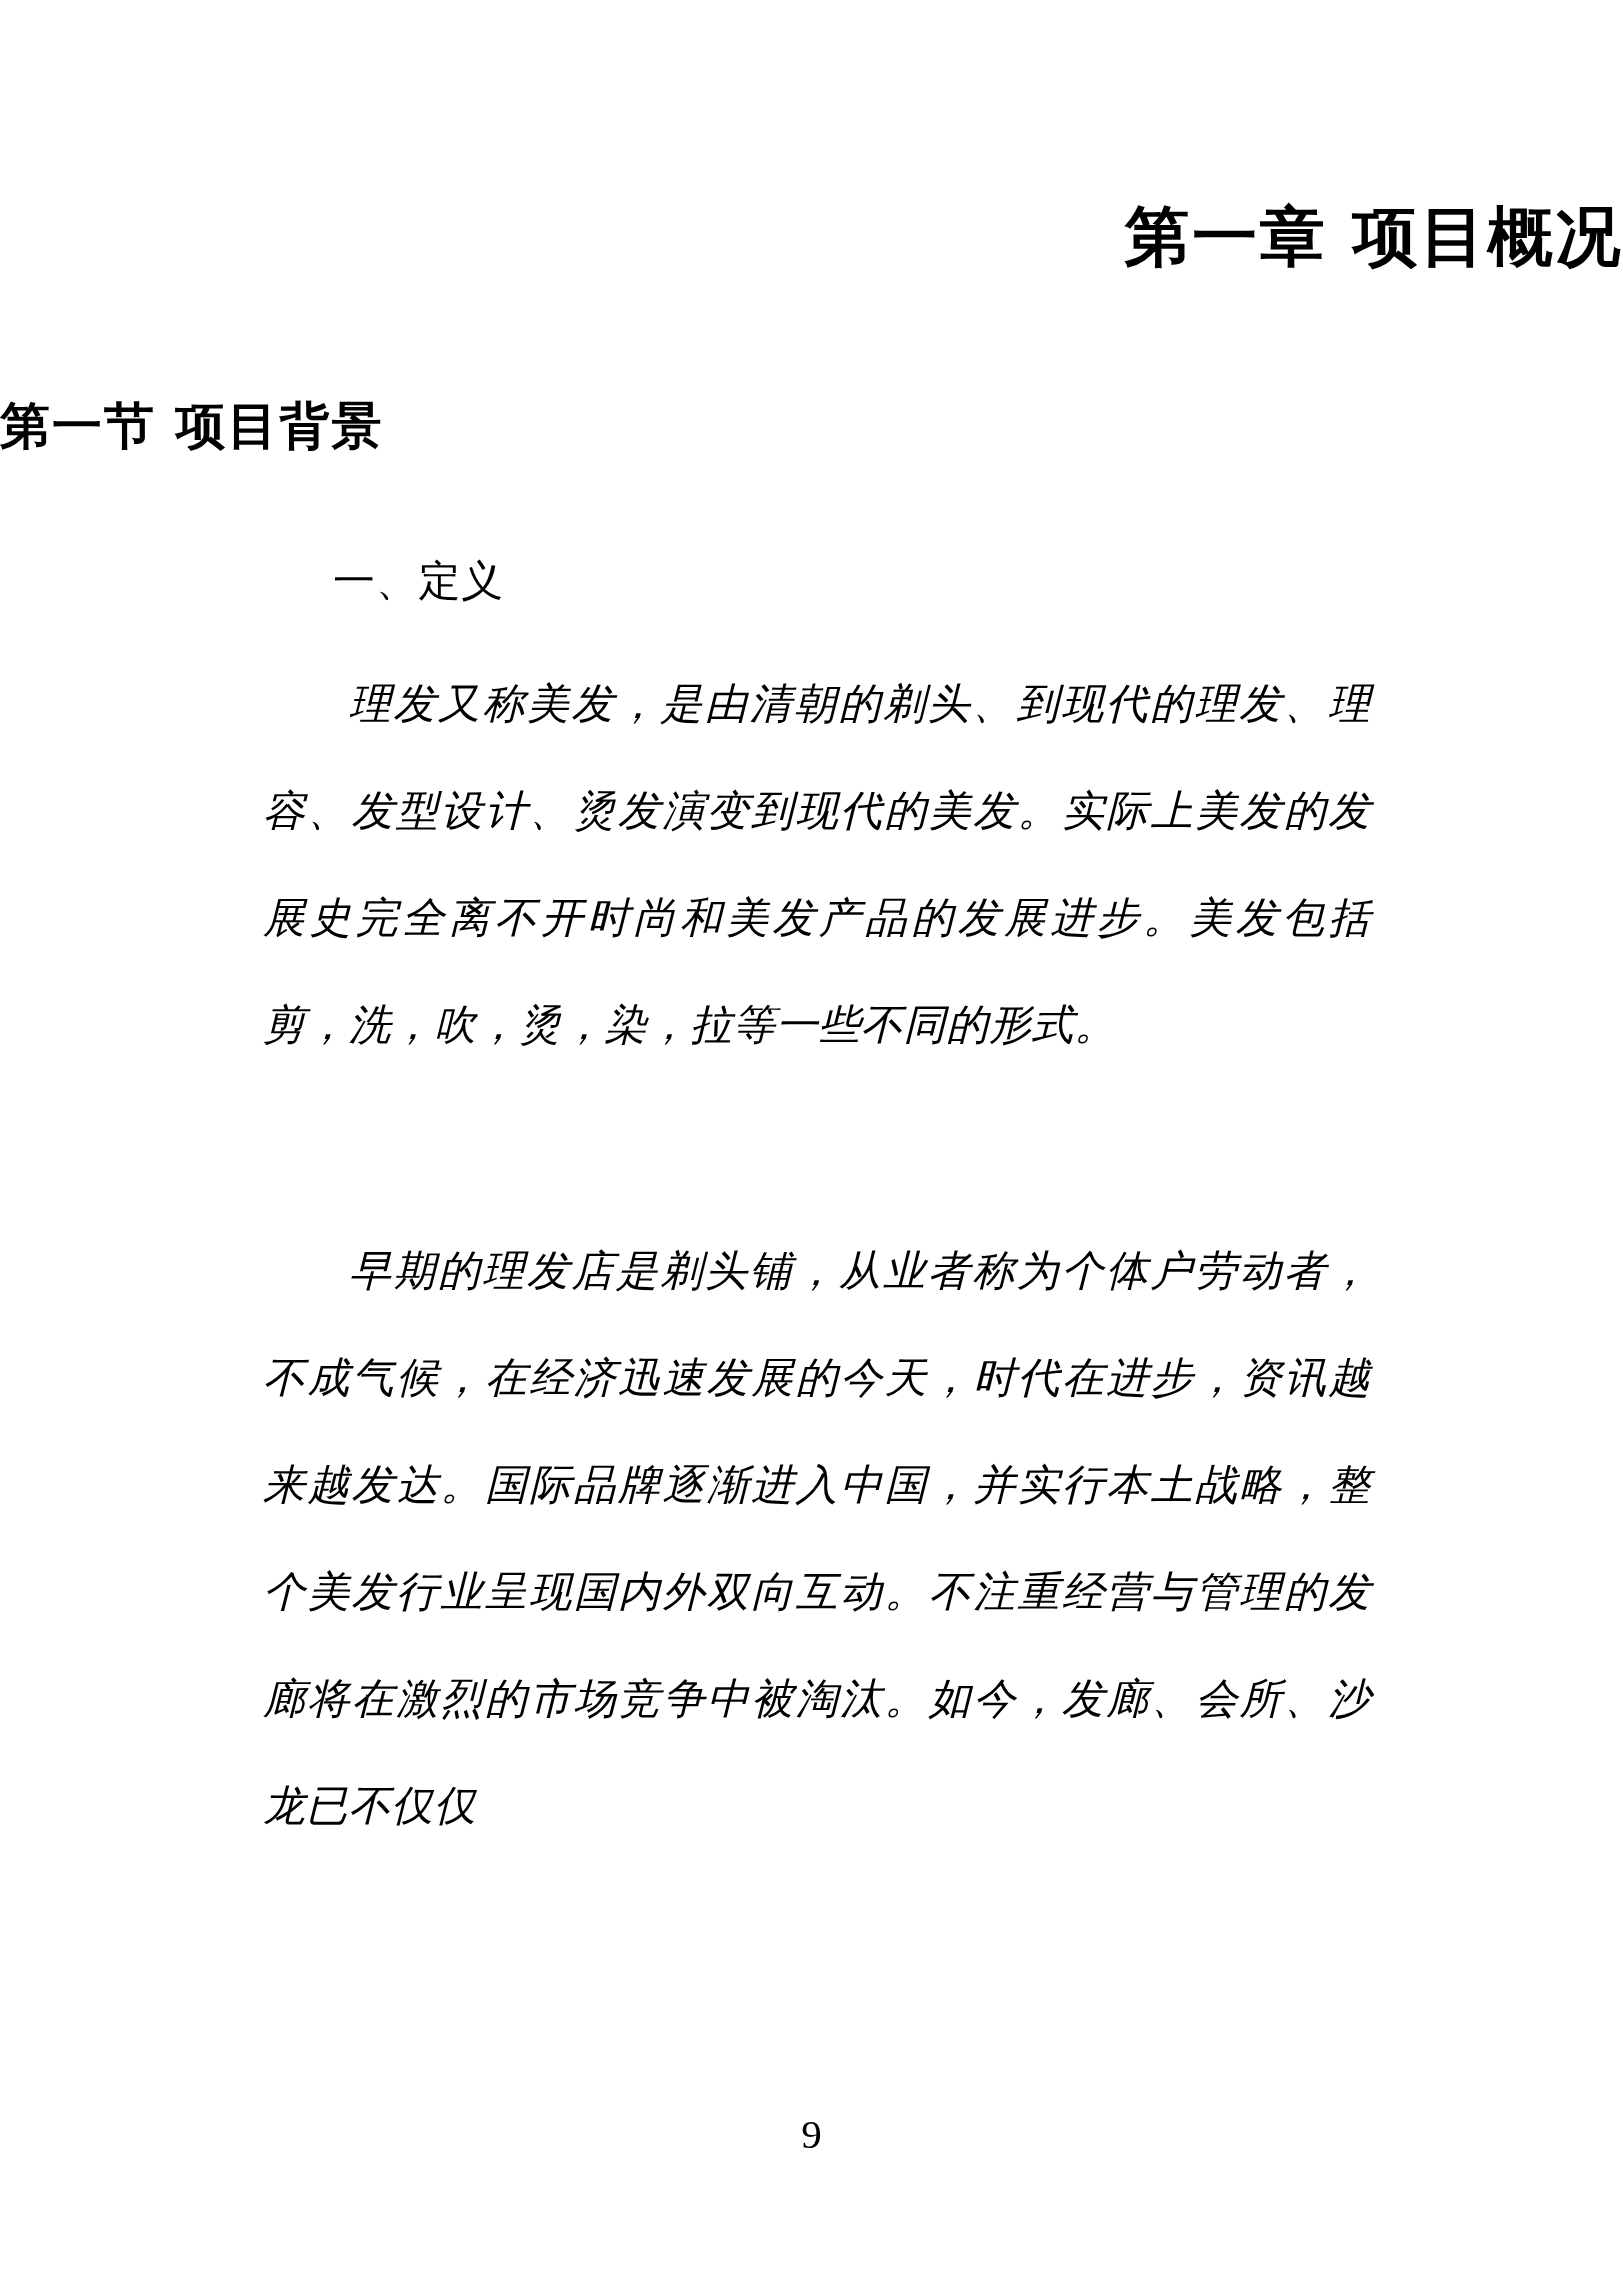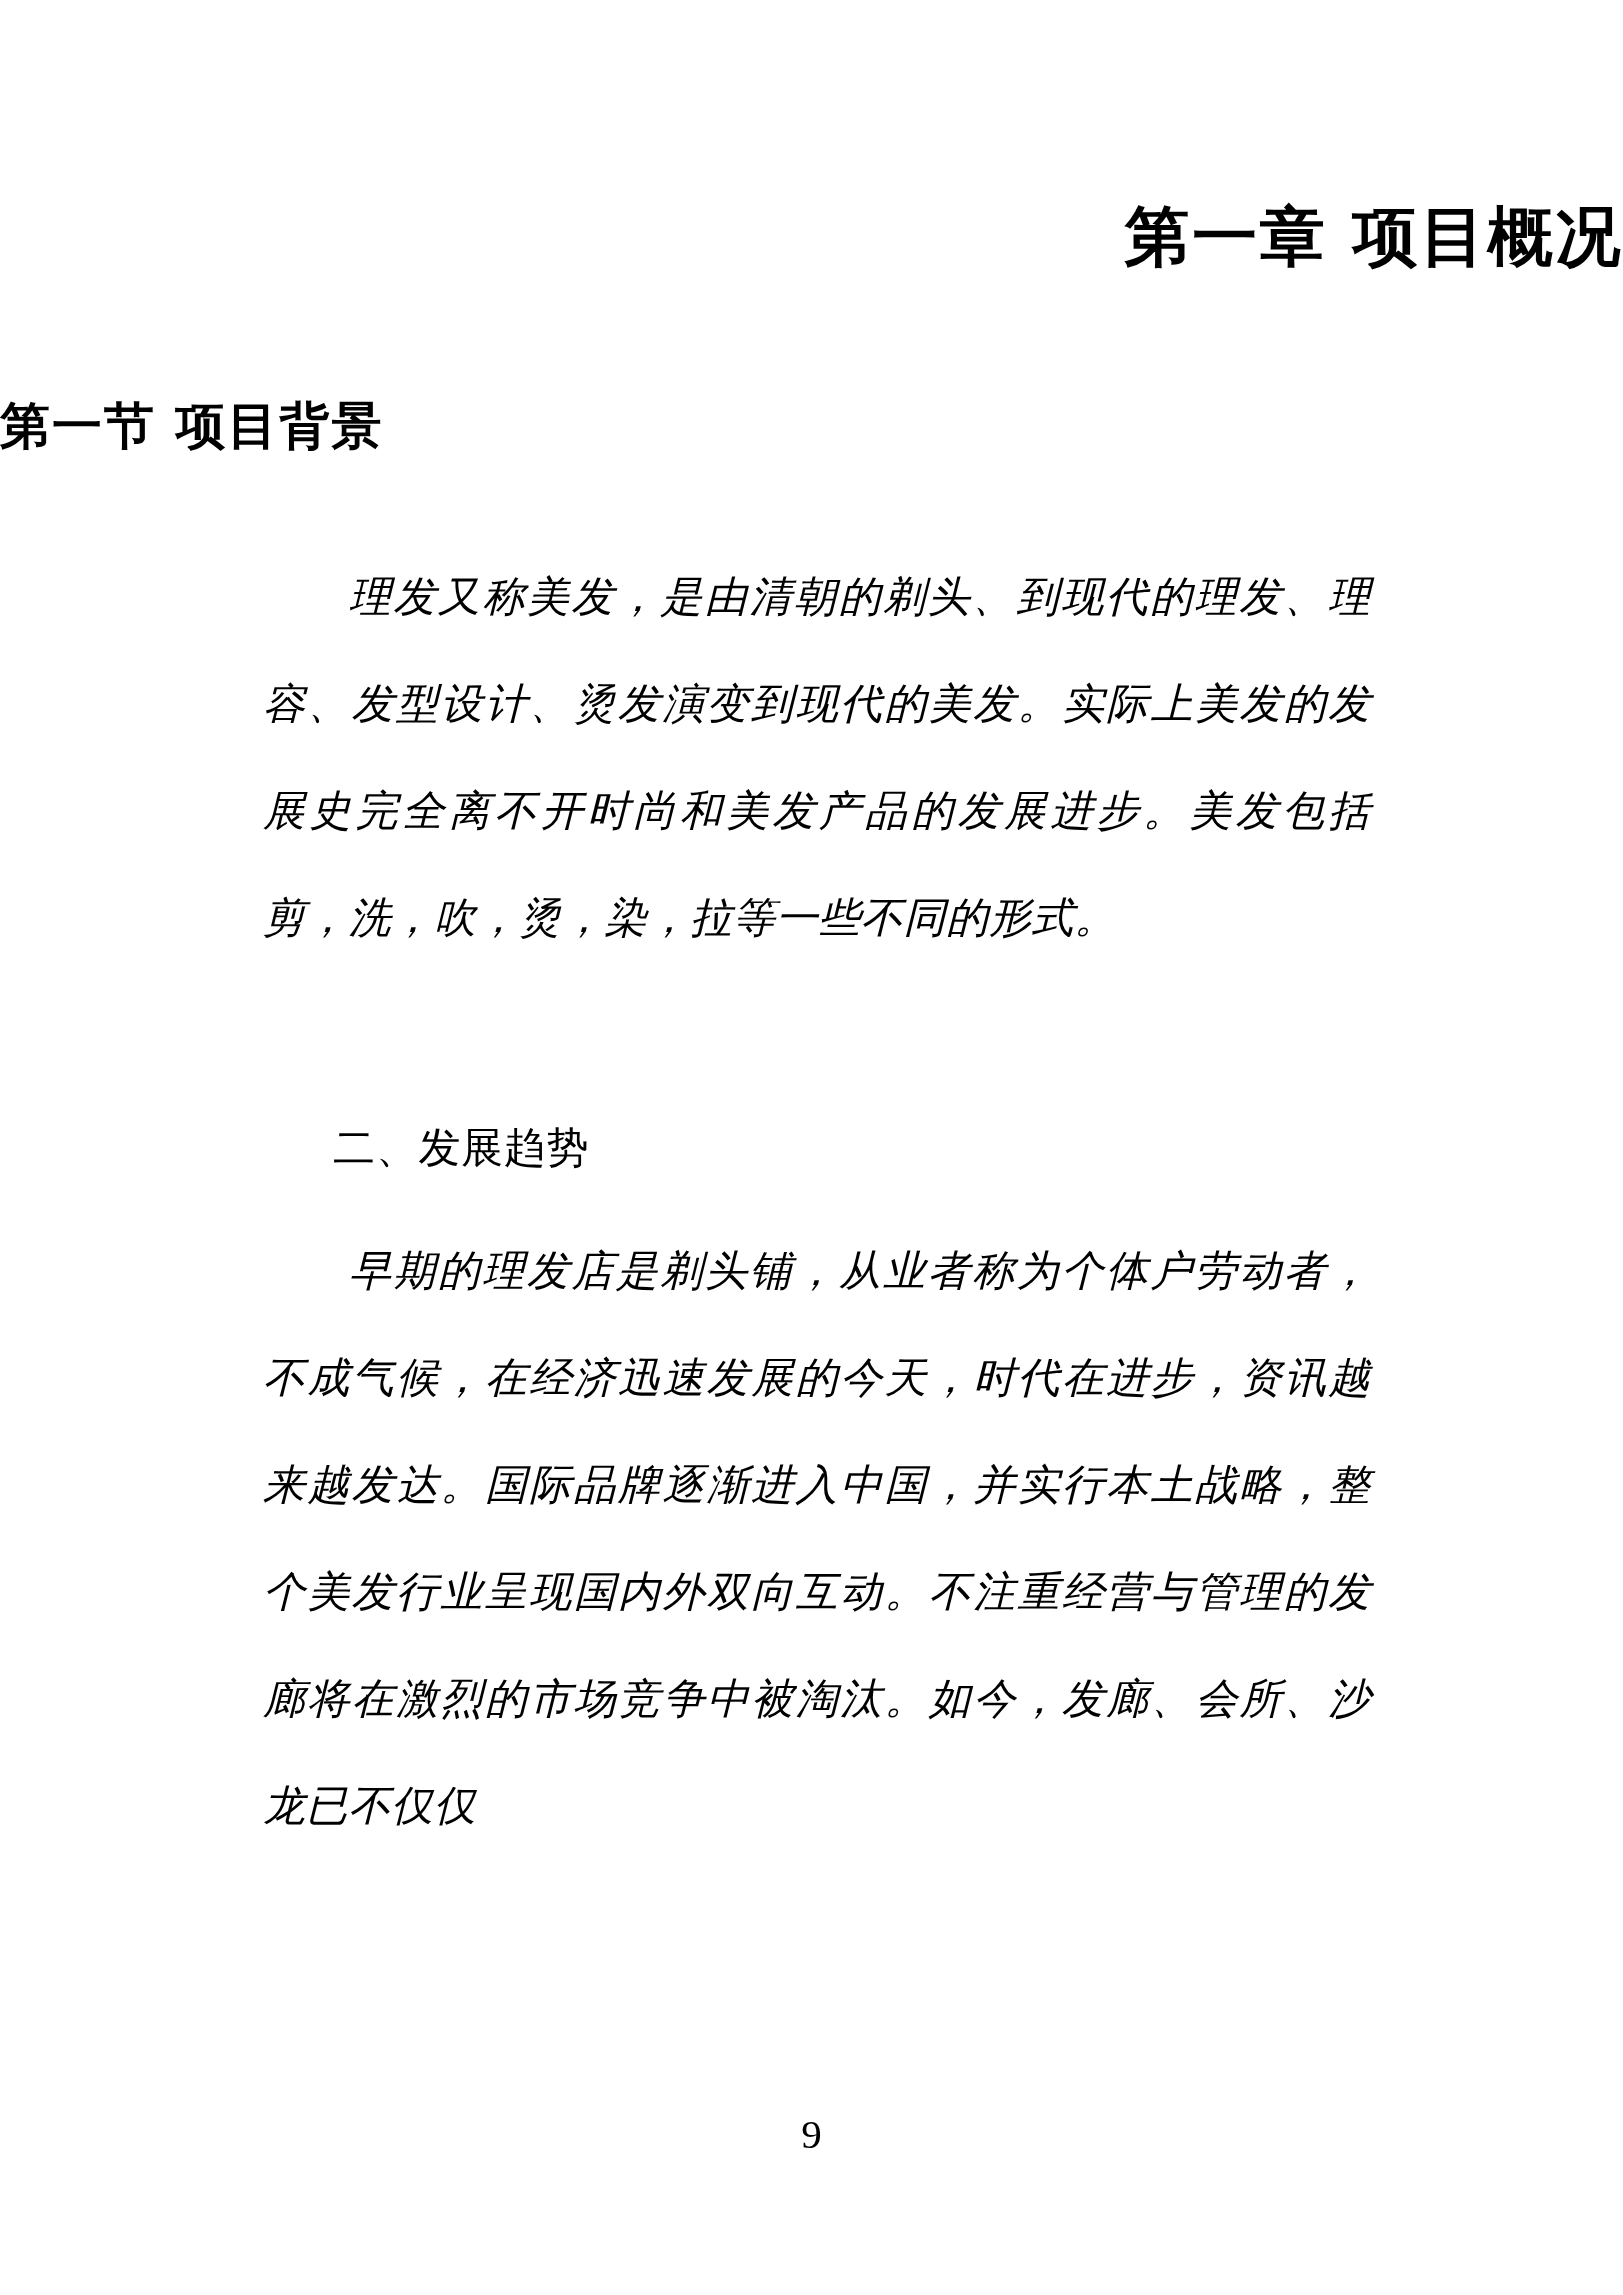--- a/index.html
+++ b/index.html
@@ -17,20 +17,20 @@
   .page-number { position: absolute; top: 2110px; left: 0; width: 1623px; text-align: center;
          font-size: 41px; font-family: "Liberation Serif", serif; }
 </style>
 </head>
 <body>
 
 <div class="chapter-title">第一章  项目概况</div>
 <div class="section-title">第一节  项目背景</div>
 
 <div class="body" style="top: 527px;">
+  <p class="heading">一、定义</p>
   <p class="para">理发又称美发，是由清朝的剃头、到现代的理发、理容、发型设计、烫发演变到现代的美发。实际上美发的发展史完全离不开时尚和美发产品的发展进步。美发包括剪，洗，吹，烫，染，拉等一些不同的形式。</p>
   <div class="gap"></div>
-  <p class="heading">二、发展趋势</p>
   <p class="para">早期的理发店是剃头铺，从业者称为个体户劳动者，不成气候，在经济迅速发展的今天，时代在进步，资讯越来越发达。国际品牌逐渐进入中国，并实行本土战略，整个美发行业呈现国内外双向互动。不注重经营与管理的发廊将在激烈的市场竞争中被淘汰。如今，发廊、会所、沙龙已不仅仅</p>
 </div>
 
 <div class="page-number">9</div>
 
 
 </body></html>

